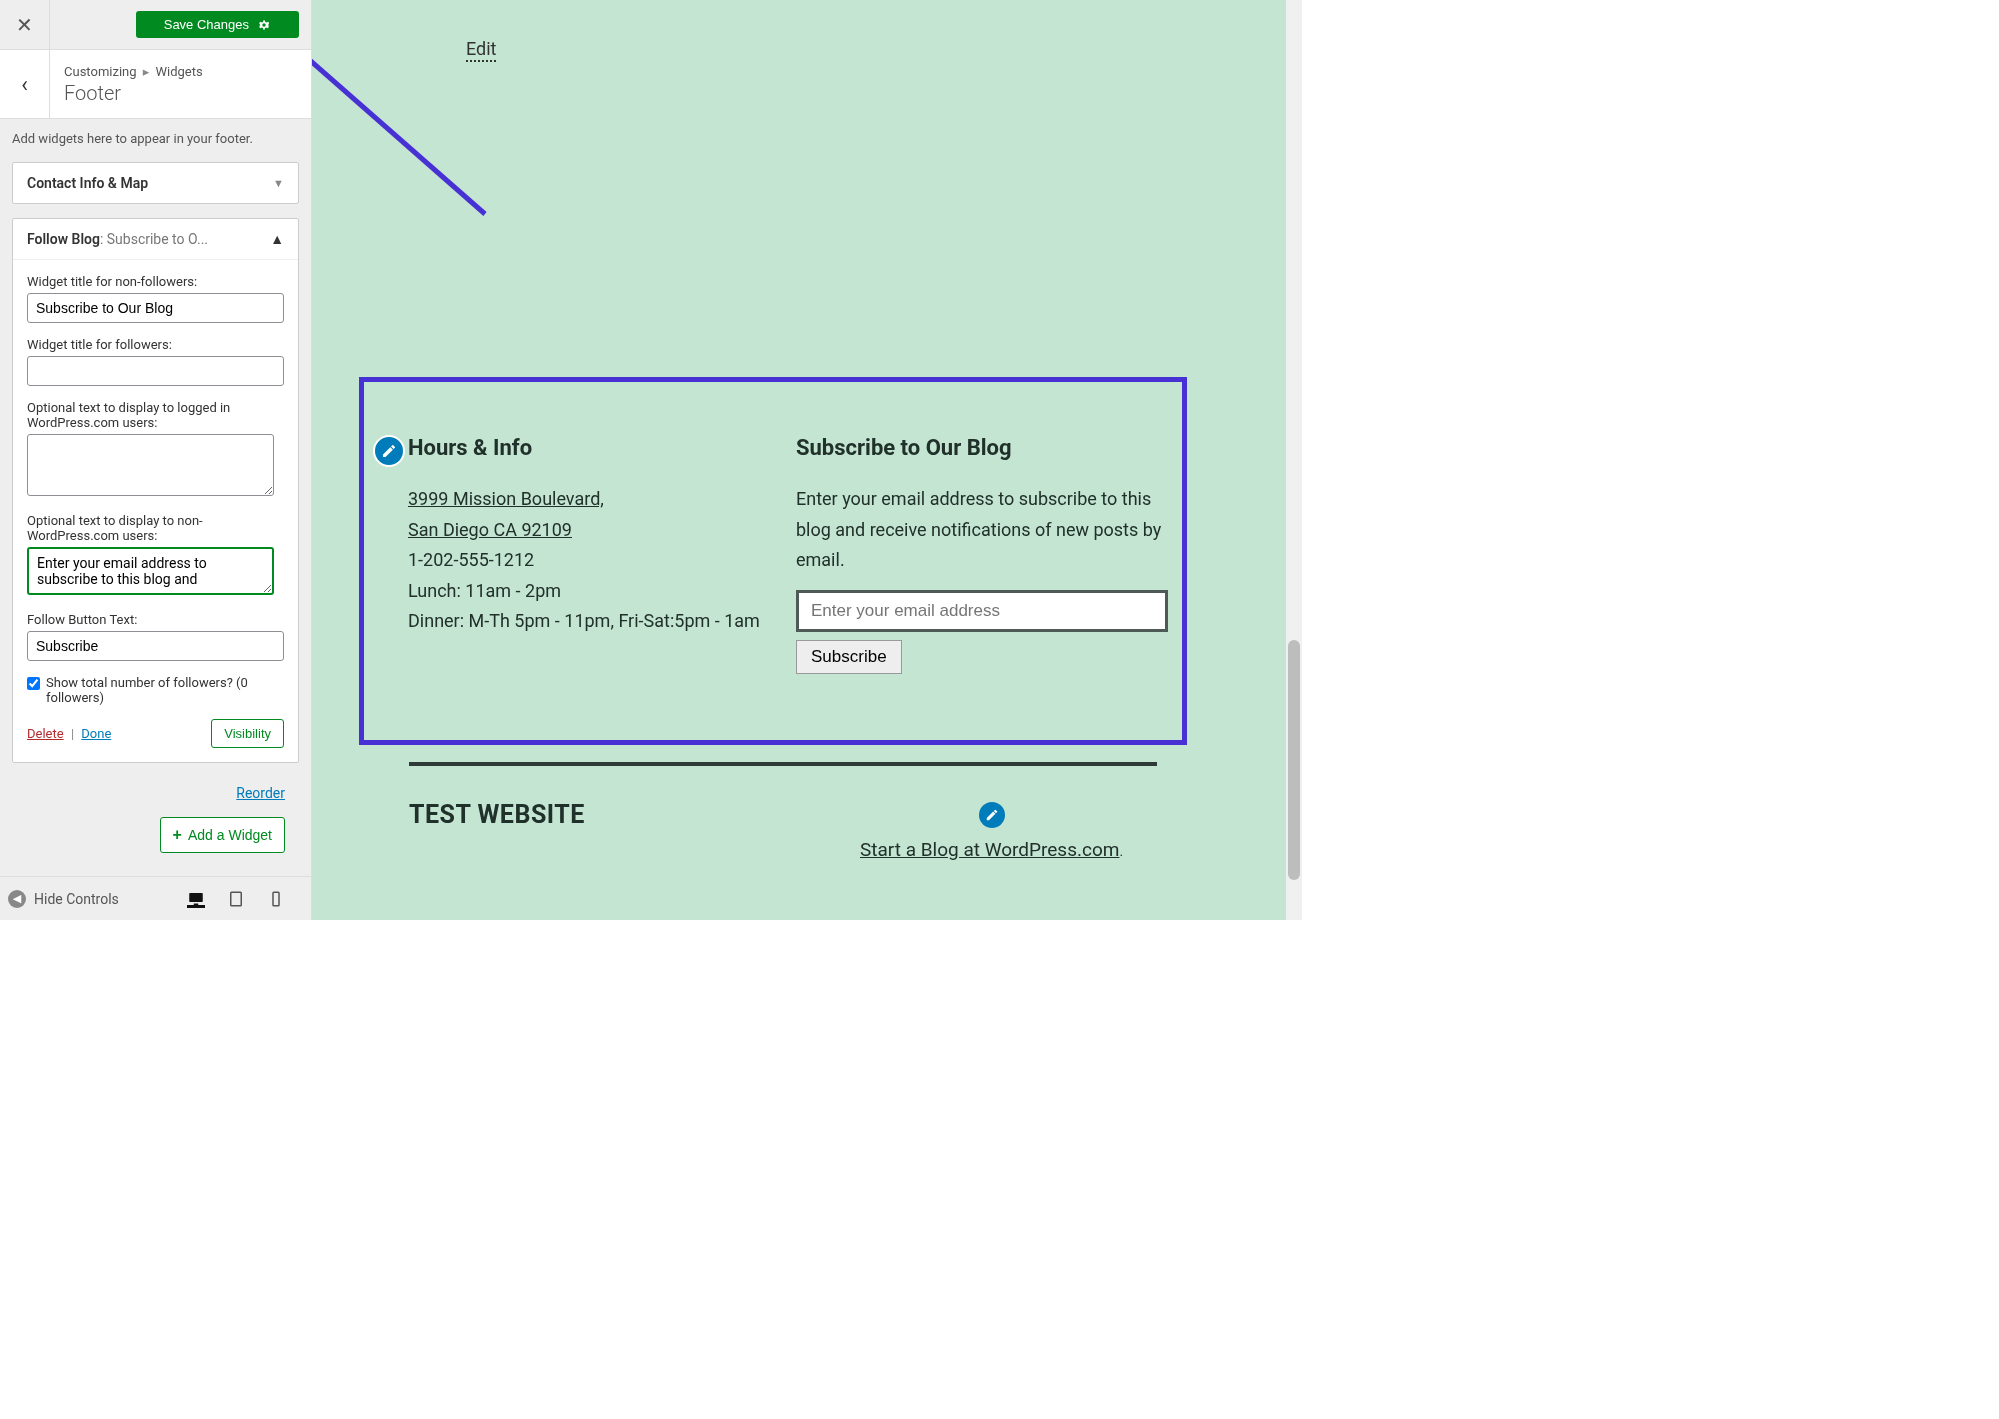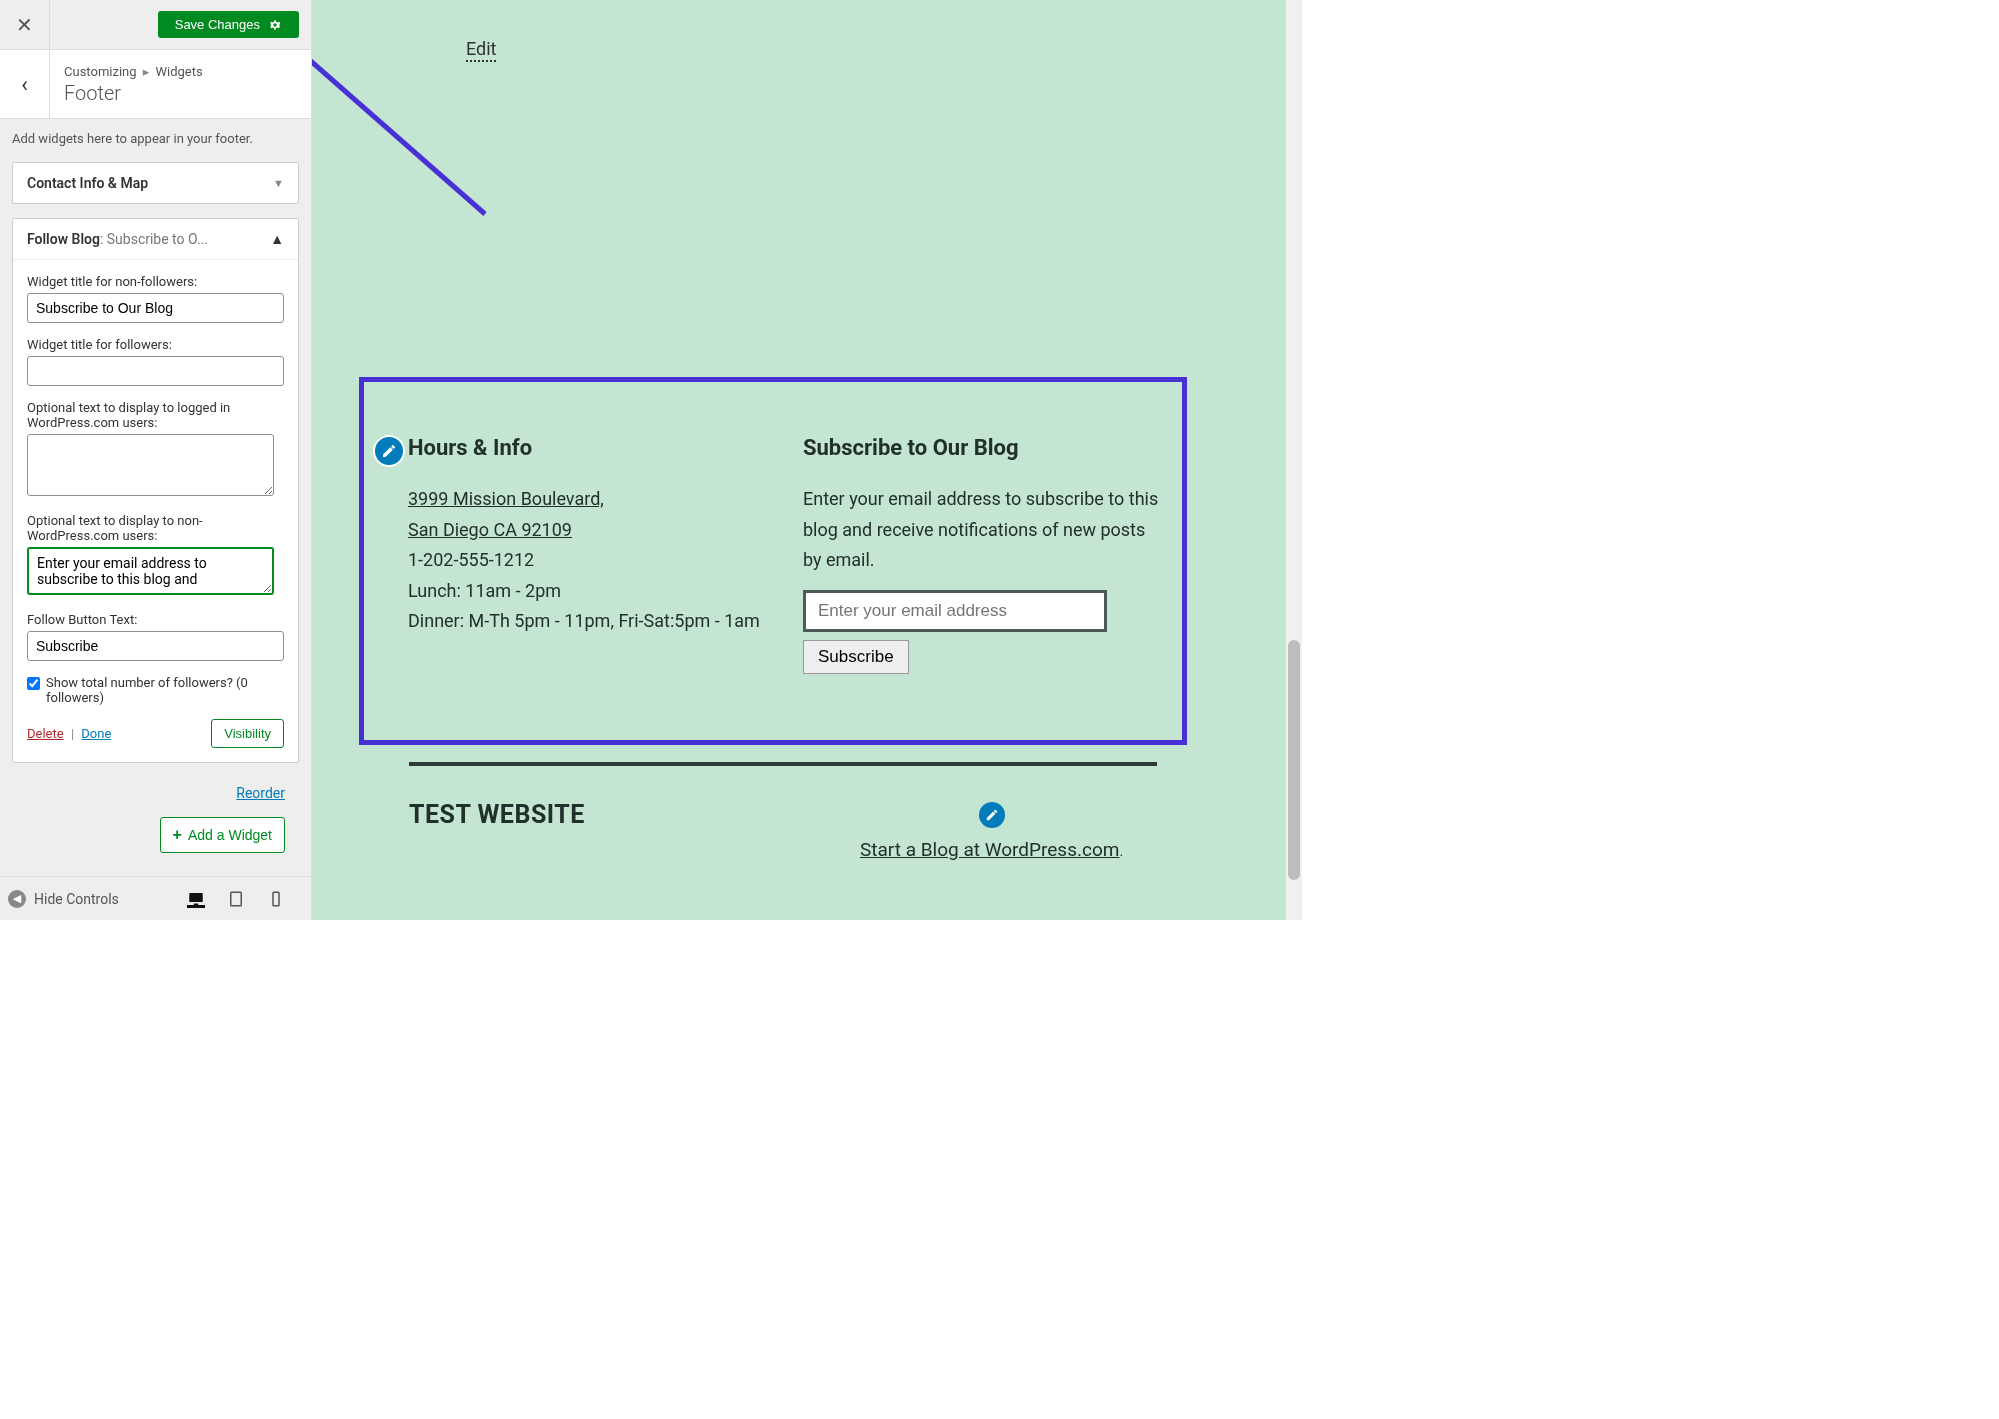--- a/index.html
+++ b/index.html
@@ -5,21 +5,21 @@
 * { box-sizing: border-box; margin: 0; padding: 0; }
 body { font-family: -apple-system, BlinkMacSystemFont, "Segoe UI", Roboto, sans-serif; font-size: 14px; color: #333; overflow: hidden; }
 
 .app { display: flex; height: 920px; width: 1302px; }
 
 .sidebar { width: 312px; background: #eee; display: flex; flex-direction: column; border-right: 1px solid #ddd; }
 
 .sidebar-header { display: flex; align-items: center; height: 50px; border-bottom: 1px solid #ddd; background: #eee; }
 .close-btn { width: 50px; height: 50px; display: flex; align-items: center; justify-content: center; font-size: 20px; color: #555; cursor: pointer; border-right: 1px solid #ddd; }
 .sidebar-header-spacer { flex: 1; }
-.save-changes-btn { background: #008a20; color: #fff; border: none; padding: 6px 17px; border-radius: 3px; font-size: 13px; font-weight: 500; cursor: pointer; display: flex; align-items: center; gap: 8px; margin-right: 12px; }
+.save-changes-btn { background: #008a20; color: #fff; border: none; padding: 6px 28px; border-radius: 3px; font-size: 13px; font-weight: 500; cursor: pointer; display: flex; align-items: center; gap: 8px; margin-right: 12px; }
 .gear-icon-svg { width: 14px; height: 14px; fill: #fff; }
 
 .breadcrumb-row { display: flex; align-items: center; background: #fff; border-bottom: 1px solid #ddd; }
 .back-btn { width: 50px; height: 68px; display: flex; align-items: center; justify-content: center; font-size: 22px; color: #333; cursor: pointer; border-right: 1px solid #ddd; }
 .breadcrumb-content { padding: 10px 14px; }
 .breadcrumb-path { font-size: 13px; color: #555; }
 .breadcrumb-sep { margin: 0 3px; color: #888; }
 .section-title { font-size: 20px; font-weight: 300; color: #555; margin-top: 2px; }
 
 .sidebar-body { flex: 1; overflow-y: auto; padding: 12px; position: relative; }
@@ -72,21 +72,21 @@
 .edit-circle { position: absolute; top: 435px; left: 61px; width: 32px; height: 32px; border-radius: 50%; background: #007cba; border: 2px solid #fff; display: flex; align-items: center; justify-content: center; cursor: pointer; }
 .edit-circle svg { width: 16px; height: 16px; fill: #fff; }
 
 .footer-cols { position: absolute; top: 435px; left: 96px; width: 760px; display: flex; gap: 30px; }
 .footer-col { flex: 1; }
 .footer-h { font-size: 22px; font-weight: 700; color: #20302a; margin-bottom: 24px; }
 .footer-addr a { color: #20302a; font-size: 18px; text-decoration: underline; line-height: 1.7; }
 .footer-text { color: #20302a; font-size: 18px; line-height: 1.7; }
 
 .subscribe-desc { color: #20302a; font-size: 18px; line-height: 1.7; margin-bottom: 14px; }
-.email-input { width: 304px; padding: 8px 12px; font-size: 17px; border: 3px solid #4d5a55; background: #fff; color: #777; }
+.email-input { width: 372px; padding: 8px 12px; font-size: 17px; border: 3px solid #4d5a55; background: #fff; color: #777; }
 .subscribe-btn { margin-top: 8px; padding: 6px 14px; font-size: 17px; background: #eeeeee; border: 1px solid #999; cursor: pointer; }
 
 .footer-divider { position: absolute; top: 762px; left: 97px; width: 748px; height: 4px; background: #2d3a36; }
 
 .site-title { position: absolute; top: 800px; left: 97px; font-size: 25px; font-weight: 700; color: #20302a; letter-spacing: 0.5px; text-align: center; }
 
 .start-blog { position: absolute; top: 802px; left: 548px; display: flex; align-items: center; gap: 10px; flex-direction: column; }
 .start-blog .circ2 { width: 26px; height: 26px; border-radius: 50%; background: #007cba; display: flex; align-items: center; justify-content: center; }
 .start-blog .circ2 svg { width: 14px; height: 14px; fill: #fff; }
 .start-blog a { color: #20302a; font-size: 19px; text-decoration: underline; }

